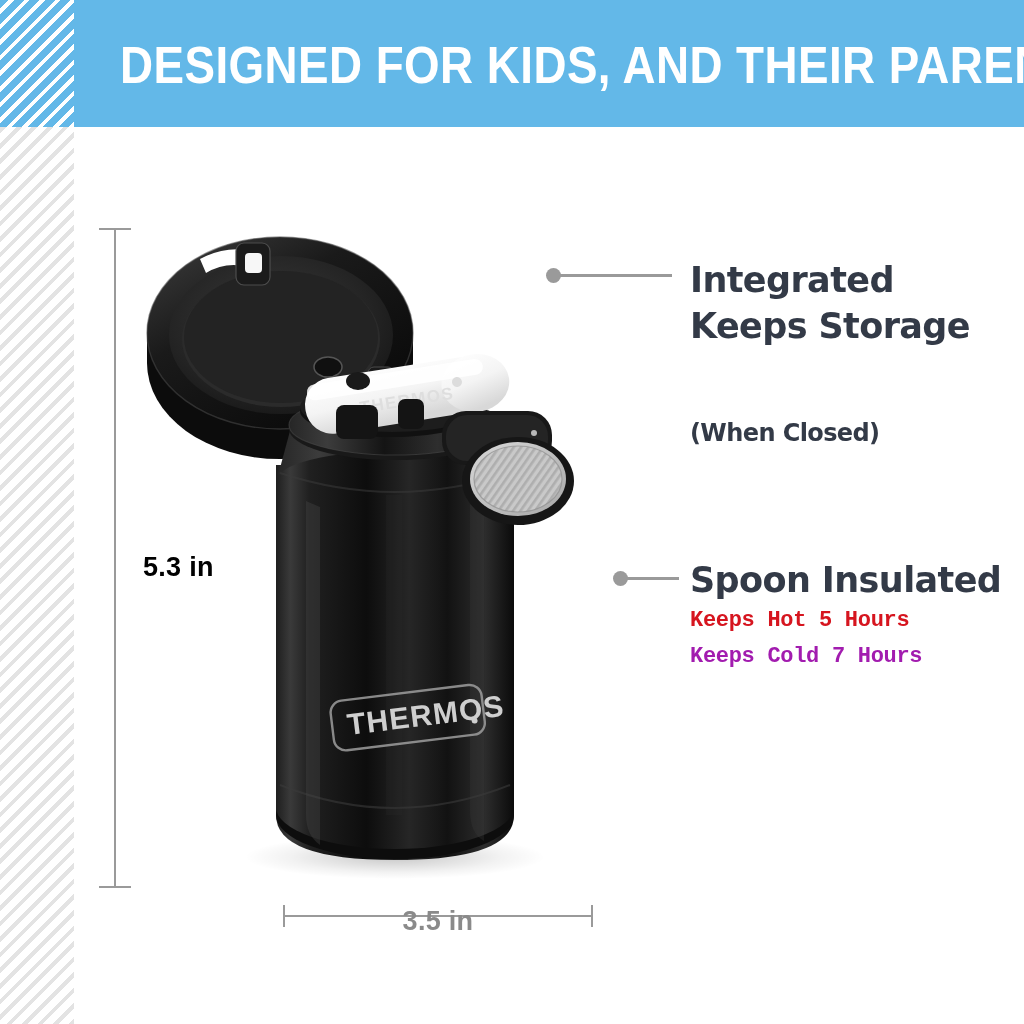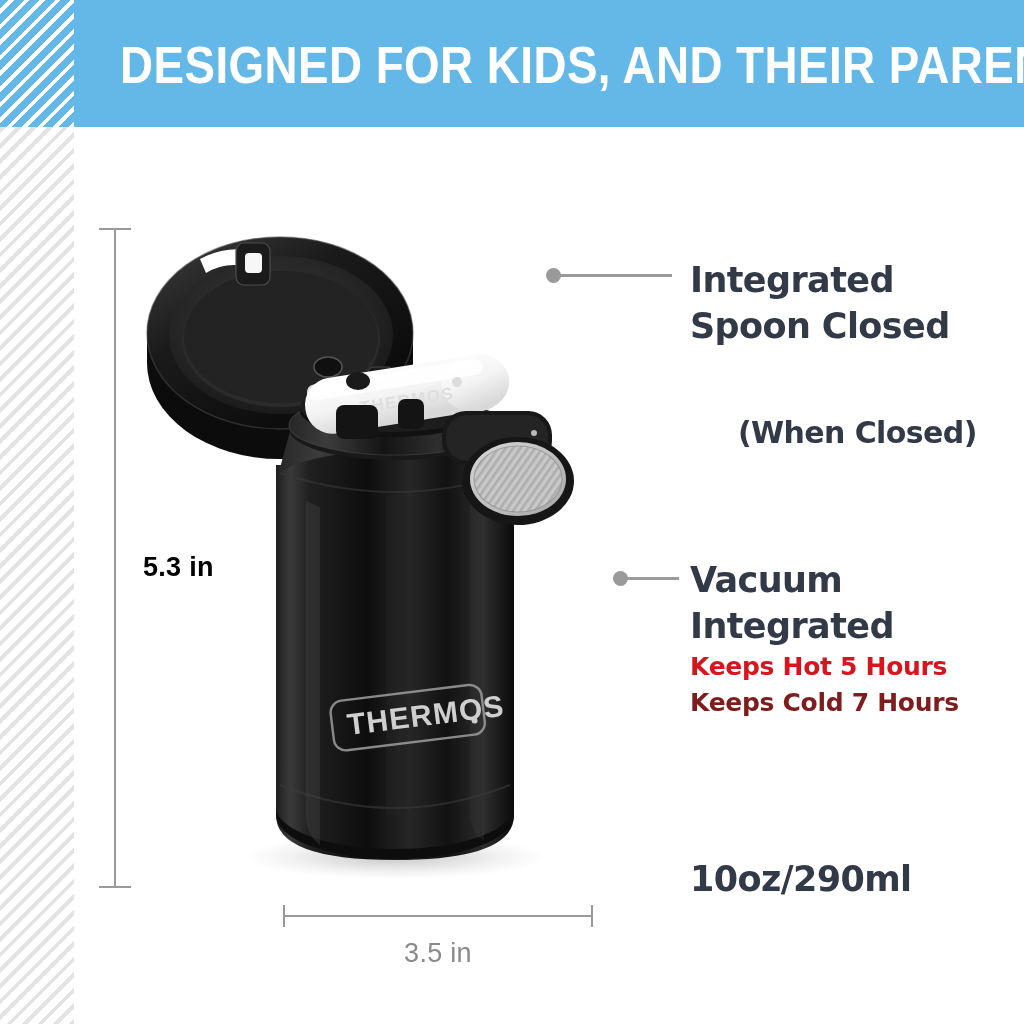--- a/index.html
+++ b/index.html
@@ -73,22 +73,22 @@
   .dim-h{
     position:absolute; left:283px; top:915px; width:310px; height:2px;
     background:#9a9a9a;
   }
   .dim-h-cap{
     position:absolute; width:2px; height:22px; background:#9a9a9a; top:905px;
   }
   .dim-h-cap.left{ left:283px; }
   .dim-h-cap.right{ left:591px; }
   .dim-h-label{
-    position:absolute; left:0px; top:938px; width:876px; text-align:center;
-    font-size:27px; font-weight:400; color:#8a8a8a; letter-spacing:0.3px;
+    position:absolute; left:0px; top:906px; width:876px; text-align:center;
+    font-size:27px; font-weight:700; color:#8a8a8a; letter-spacing:0.3px;
   }
 
   
   .callout-line{ position:absolute; height:3px; background:#9a9a9a; }
   .callout-dot{
     position:absolute; width:15px; height:15px; border-radius:50%;
     background:#9a9a9a;
   }
   .c1-dot{ left:546px; top:268px; }
   .c1-line{ left:556px; top:274px; width:116px; }
@@ -98,31 +98,31 @@
   
   .feat{
     position:absolute;
     left:690px;
     font-family:"DejaVu Sans","Liberation Sans",sans-serif;
     font-weight:700;
     color:#333a47;
     letter-spacing:-0.6px;
   }
   .f-title{ font-size:35px; line-height:46px; }
-  .f-sub  { font-size:30px; line-height:40px;margin-left:48px; }
-  .f-small{ font-size:25px; line-height:36px; letter-spacing:-0.3px; }
+  .f-sub  { font-size:24px; line-height:40px; }
+  .f-small{ font-size:22px; line-height:36px; letter-spacing:-0.3px;font-family:Liberation Mono, monospace; }
 
   #feat-spoon   { top:257px; }
   #feat-leak    { top:413px; }
   #feat-vacuum  { top:557px; }
   #feat-bpa     { top:747px; }
   #feat-size    { top:856px; }
 
   .hot  { color:#d6151f; }
-  .cold { color:#7f1d1d; }
+  .cold { color:#a21caf; }
 
   
   #product{ position:absolute; left:140px; top:215px; width:480px; height:680px; }
 </style>
 </head>
 <body>
 
 <div id="stage">
 
   <div class="header-bar"></div>
@@ -279,31 +279,28 @@
     <div class="dim-h-label">3.5 in</div>
   </div>
 
   <div class="callout-dot c1-dot"></div>
   <div class="callout-line c1-line"></div>
   <div class="callout-dot c2-dot"></div>
   <div class="callout-line c2-line"></div>
 
   <div class="feat" id="feat-spoon">
     <div class="f-title">Integrated</div>
-    <div class="f-title">Spoon Closed</div>
+    <div class="f-title">Keeps Storage</div>
   </div>
 
   <div class="feat" id="feat-leak">
     <div class="f-sub">(When Closed)</div>
   </div>
 
   <div class="feat" id="feat-vacuum">
-    <div class="f-title">Vacuum Integrated</div>
+    <div class="f-title">Spoon Insulated</div>
     <div class="f-small hot">Keeps Hot 5 Hours</div>
     <div class="f-small cold">Keeps Cold 7 Hours</div>
   </div>
 
 
-  <div class="feat" id="feat-size">
-    <div class="f-title">10oz/290ml</div>
-  </div>
 
 </div>
 
 </body></html>

